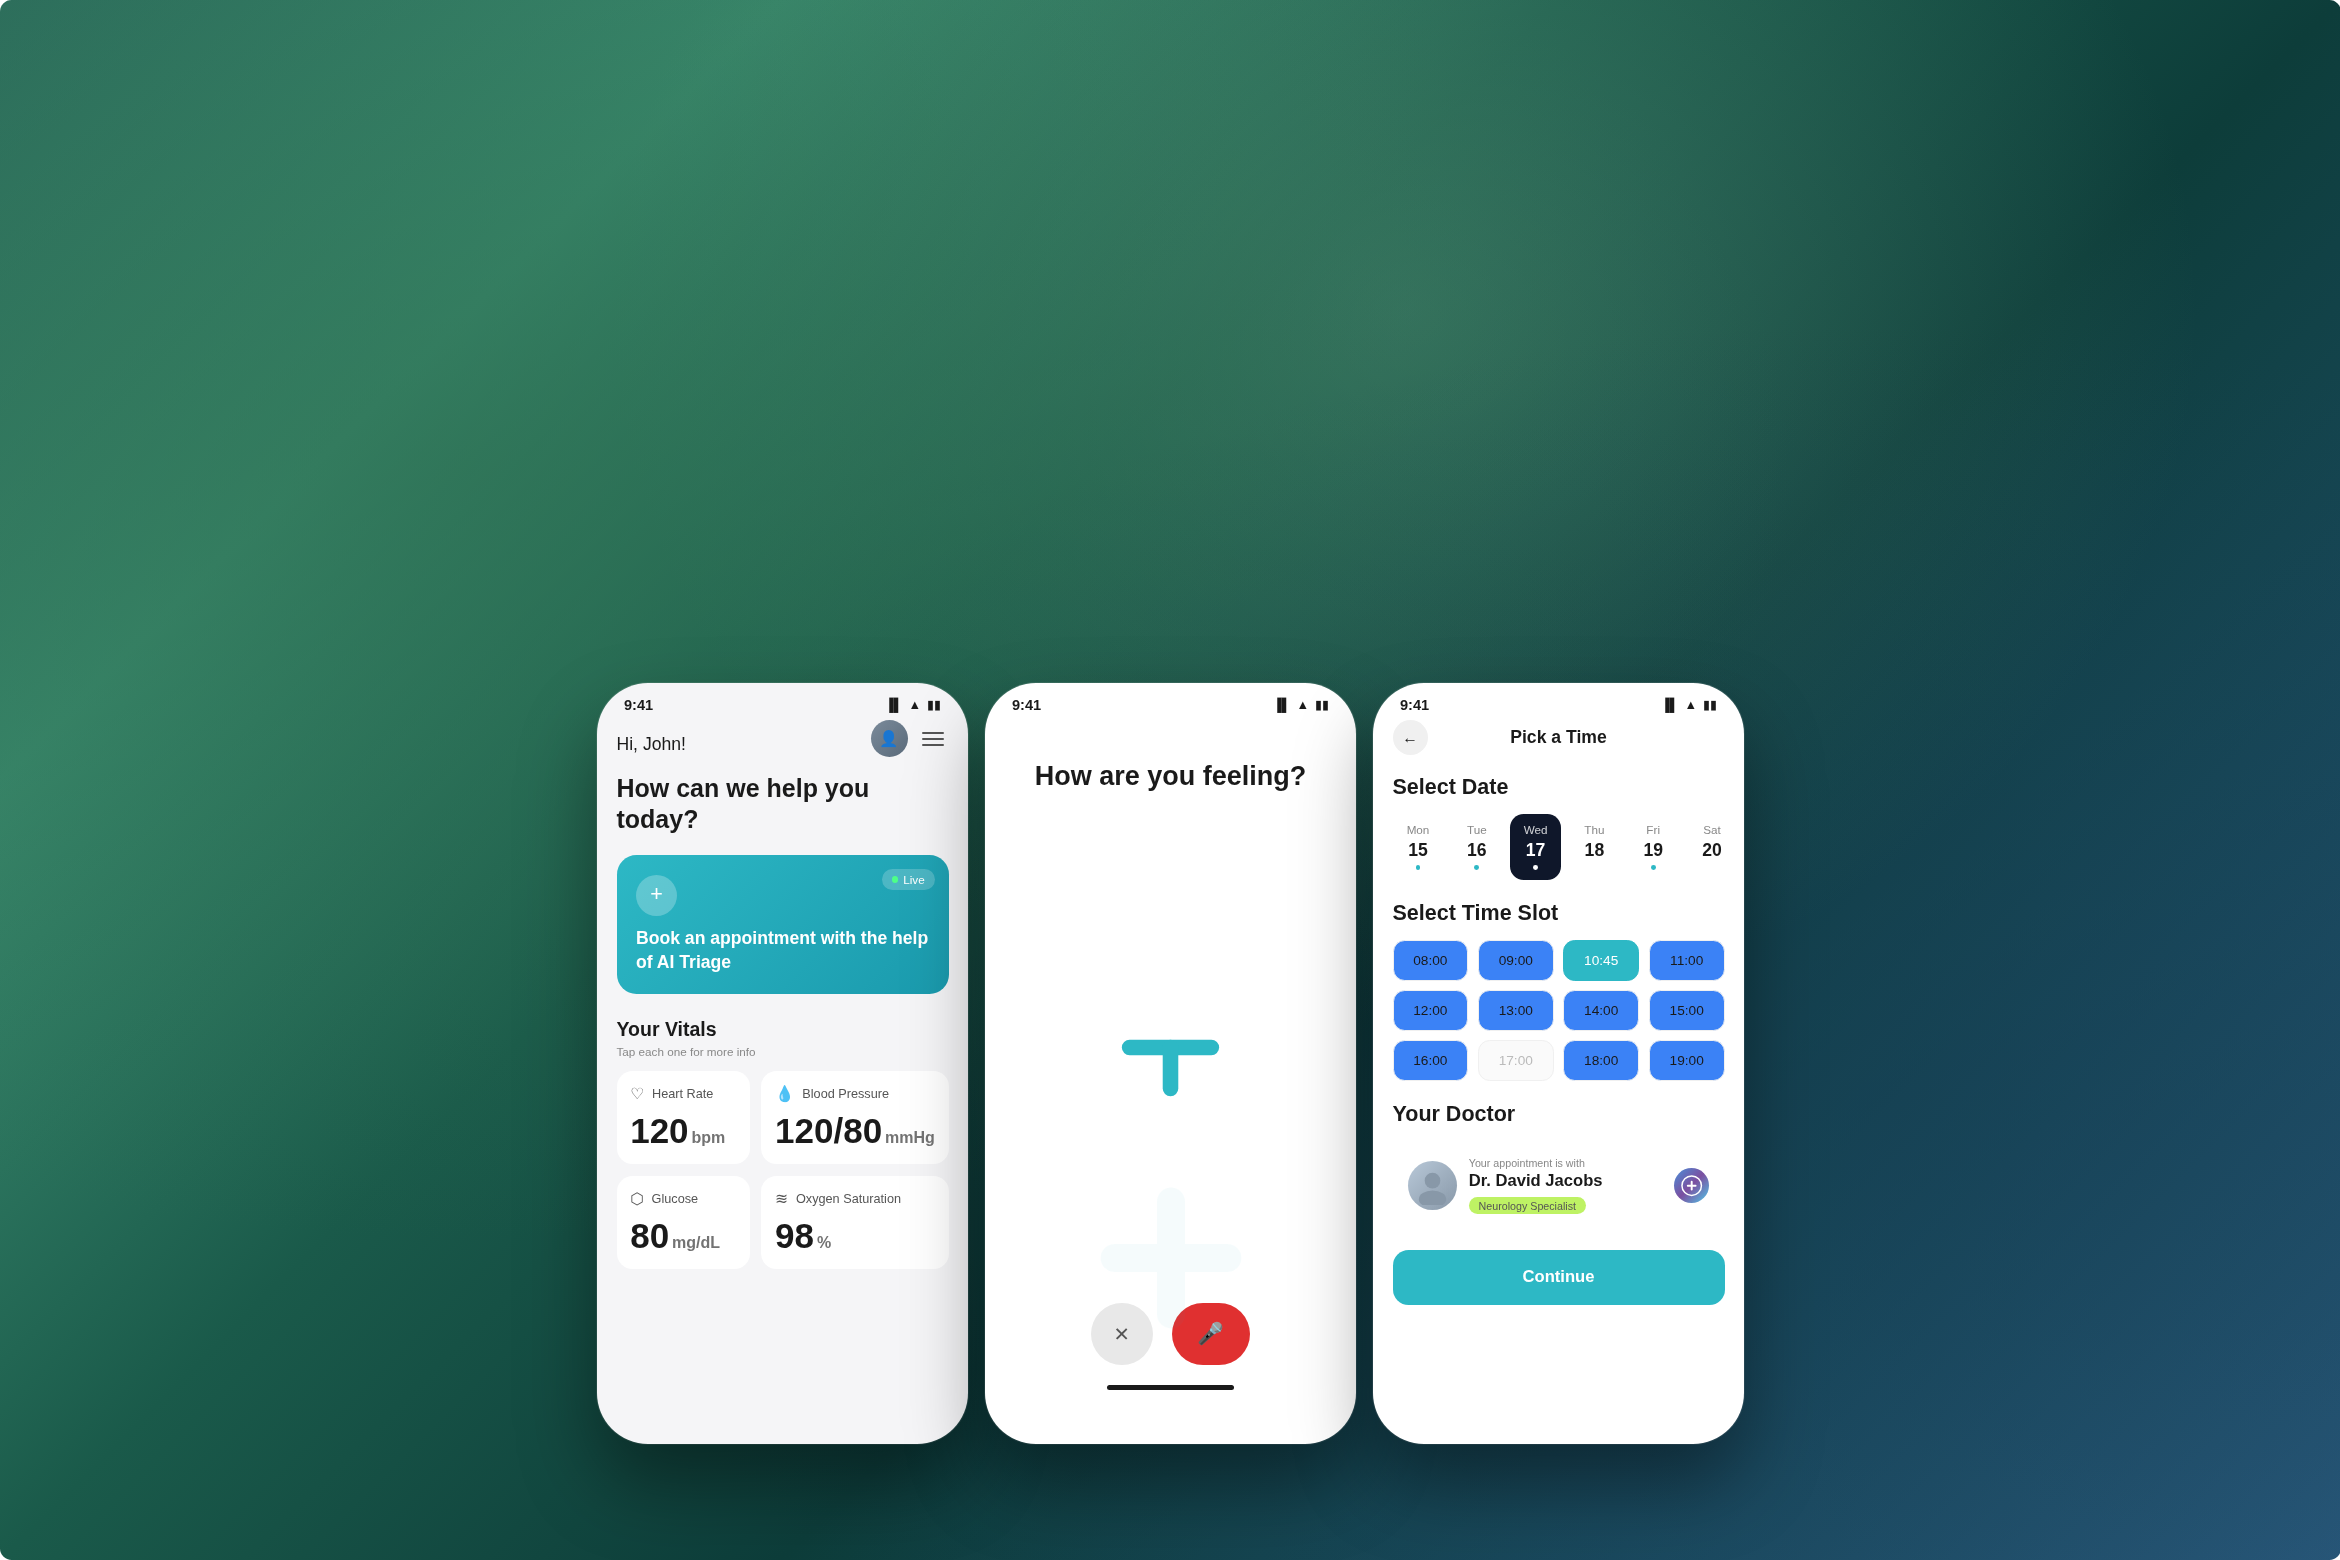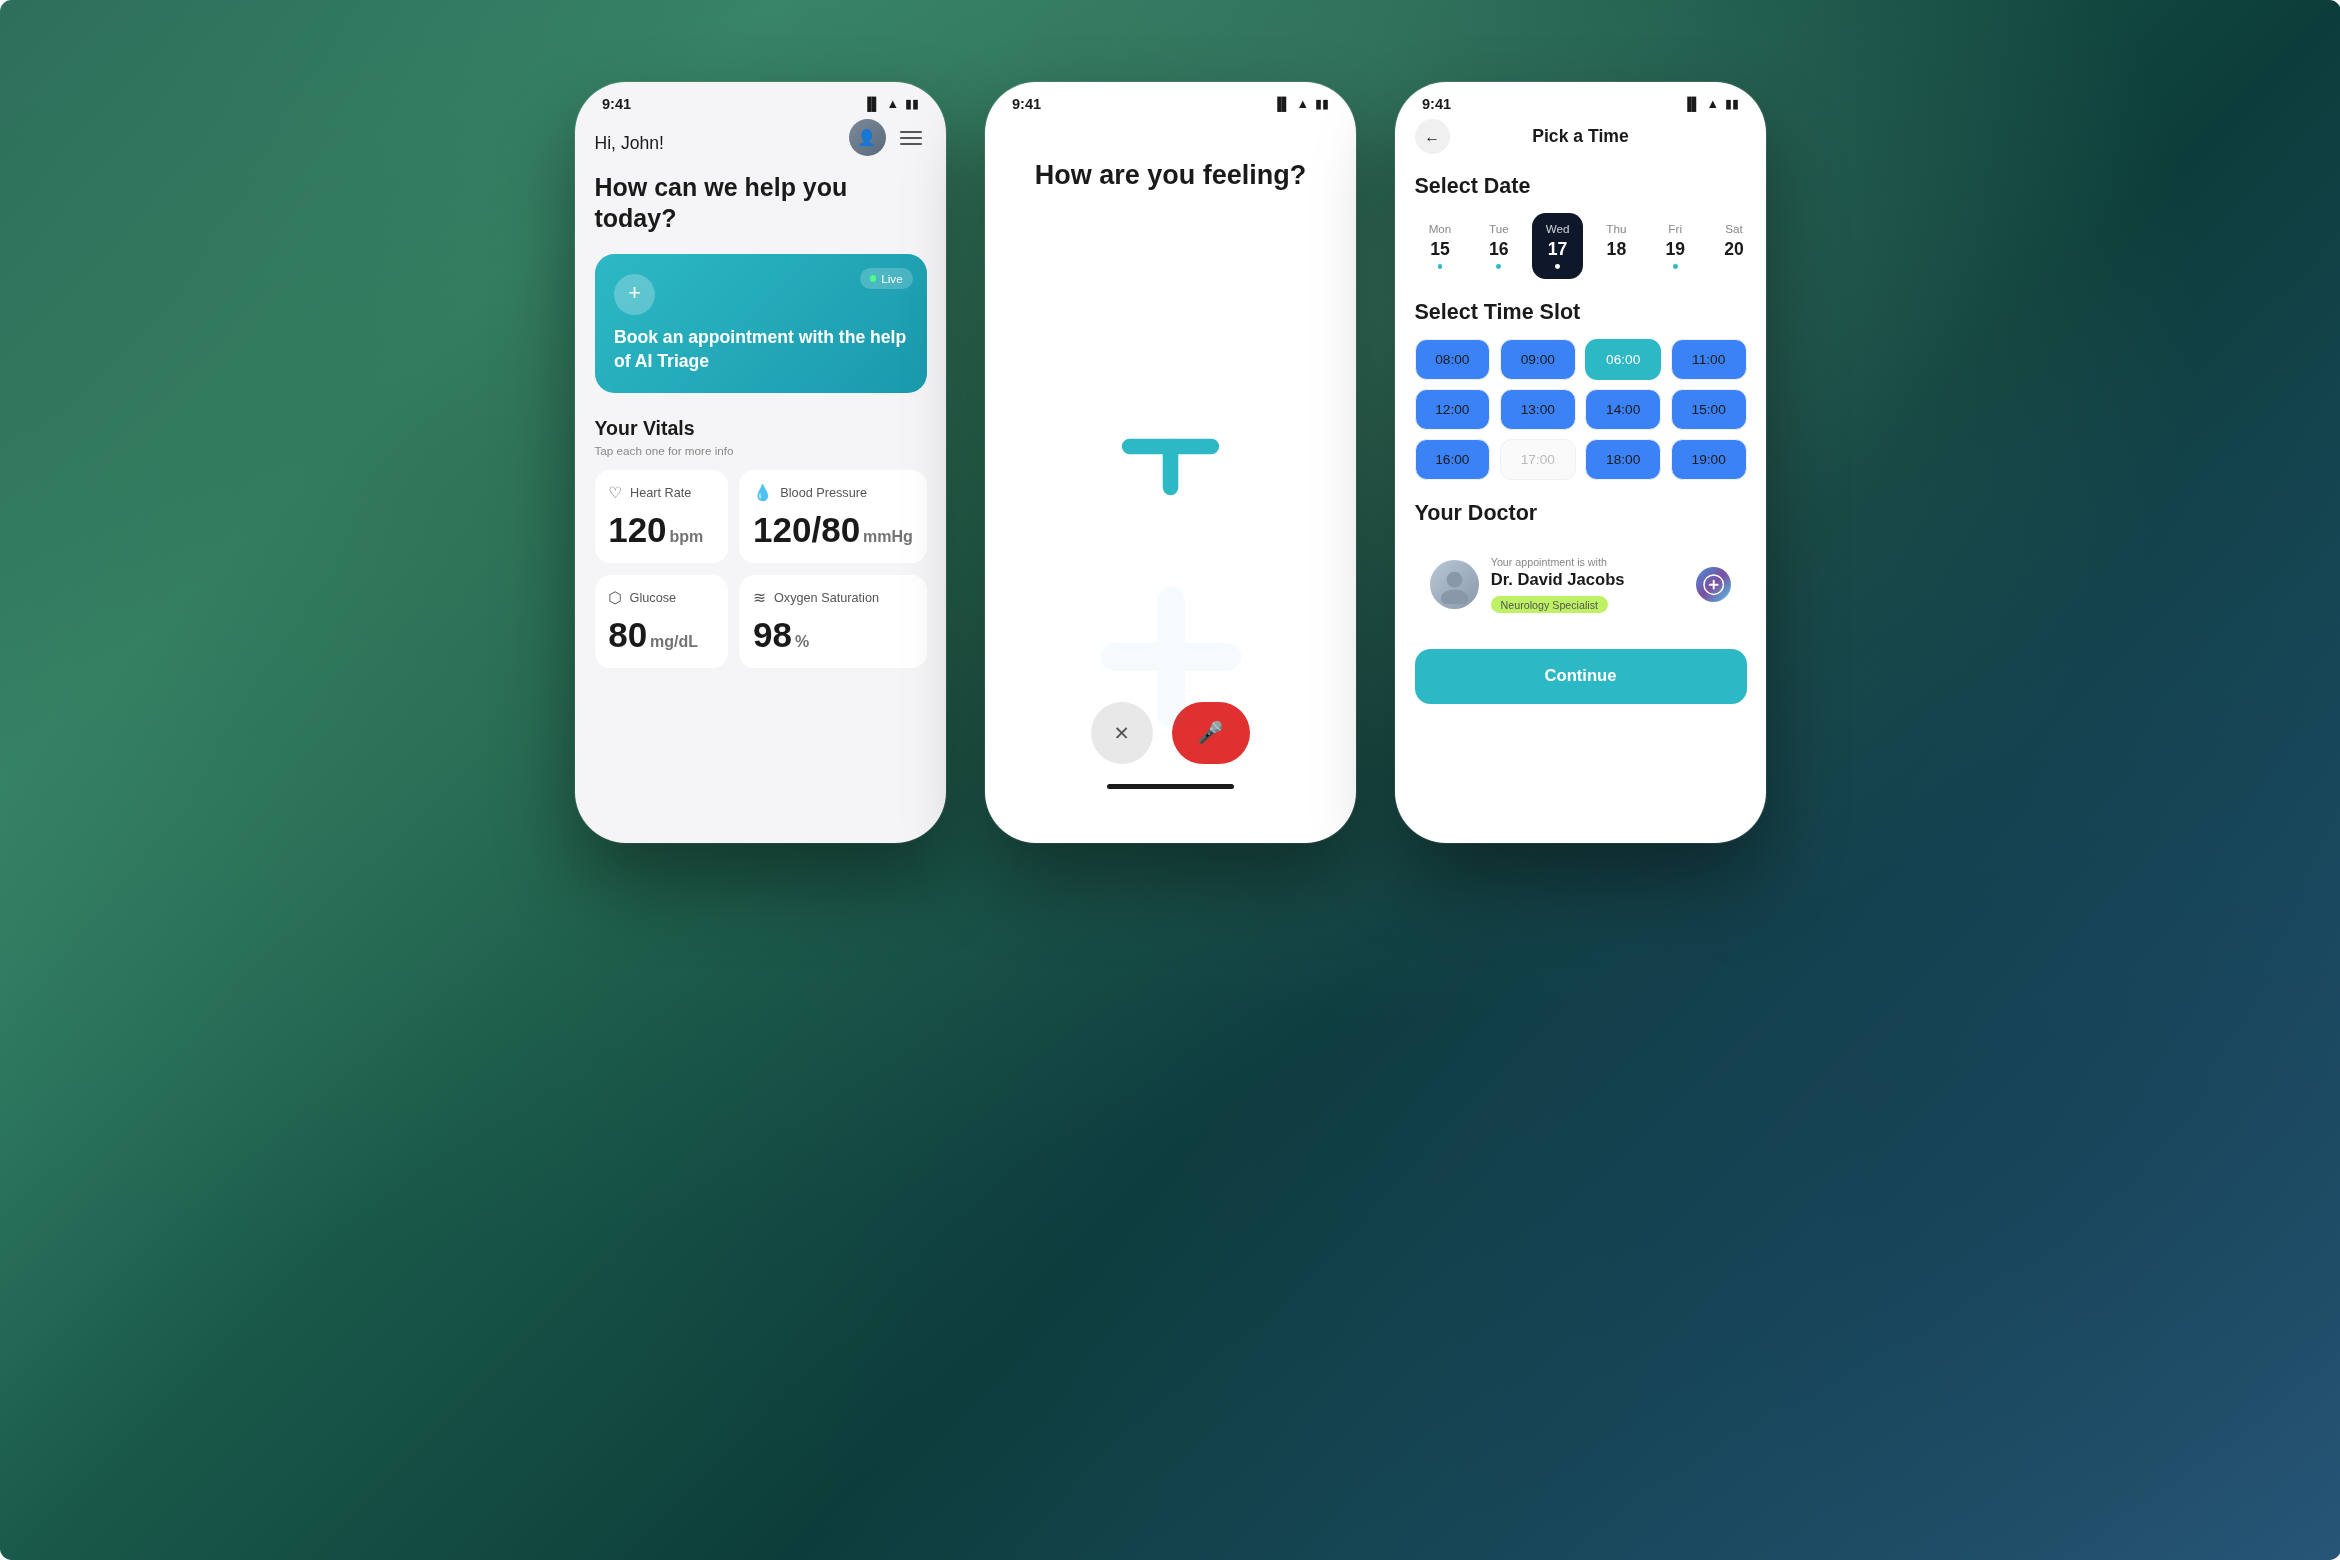--- a/index.html
+++ b/index.html
@@ -28,24 +28,24 @@
         radial-gradient(ellipse at 80% 70%, rgba(20, 60, 80, 0.5) 0%, transparent 50%),
         radial-gradient(ellipse at 60% 20%, rgba(100, 160, 130, 0.4) 0%, transparent 40%);
       z-index: 1;
     }
 
     .phones-container {
       position: absolute;
       inset: 0;
       z-index: 2;
       display: flex;
-      align-items: flex-start;
-      justify-content: center;
-      gap: 39px;
-      padding: 82px 98px;
+      align-items: flex-end;
+      justify-content: center;
+      gap: 17px;
+      padding: 116px 98px;
     }
 
     .phone {
       background: #f5f5f7;
       border-radius: 51px;
       overflow: hidden;
       box-shadow: 0 39px 78px rgba(0,0,0,0.4), 0 0 0 1px rgba(255,255,255,0.1);
       flex: 0 0 auto;
       position: relative;
     }
@@ -742,21 +742,21 @@
           <span class="date-num">20</span>
           <div class="date-dot"></div>
         </div>
       </div>
 
       <div class="section-title">Select Time Slot</div>
 
       <div class="time-grid">
         <div class="time-slot">08:00</div>
         <div class="time-slot">09:00</div>
-        <div class="time-slot active">06:00</div>
+        <div class="time-slot active">10:45</div>
         <div class="time-slot">11:00</div>
         <div class="time-slot">12:00</div>
         <div class="time-slot">13:00</div>
         <div class="time-slot">14:00</div>
         <div class="time-slot">15:00</div>
         <div class="time-slot">16:00</div>
         <div class="time-slot disabled">17:00</div>
         <div class="time-slot">18:00</div>
         <div class="time-slot">19:00</div>
       </div>

